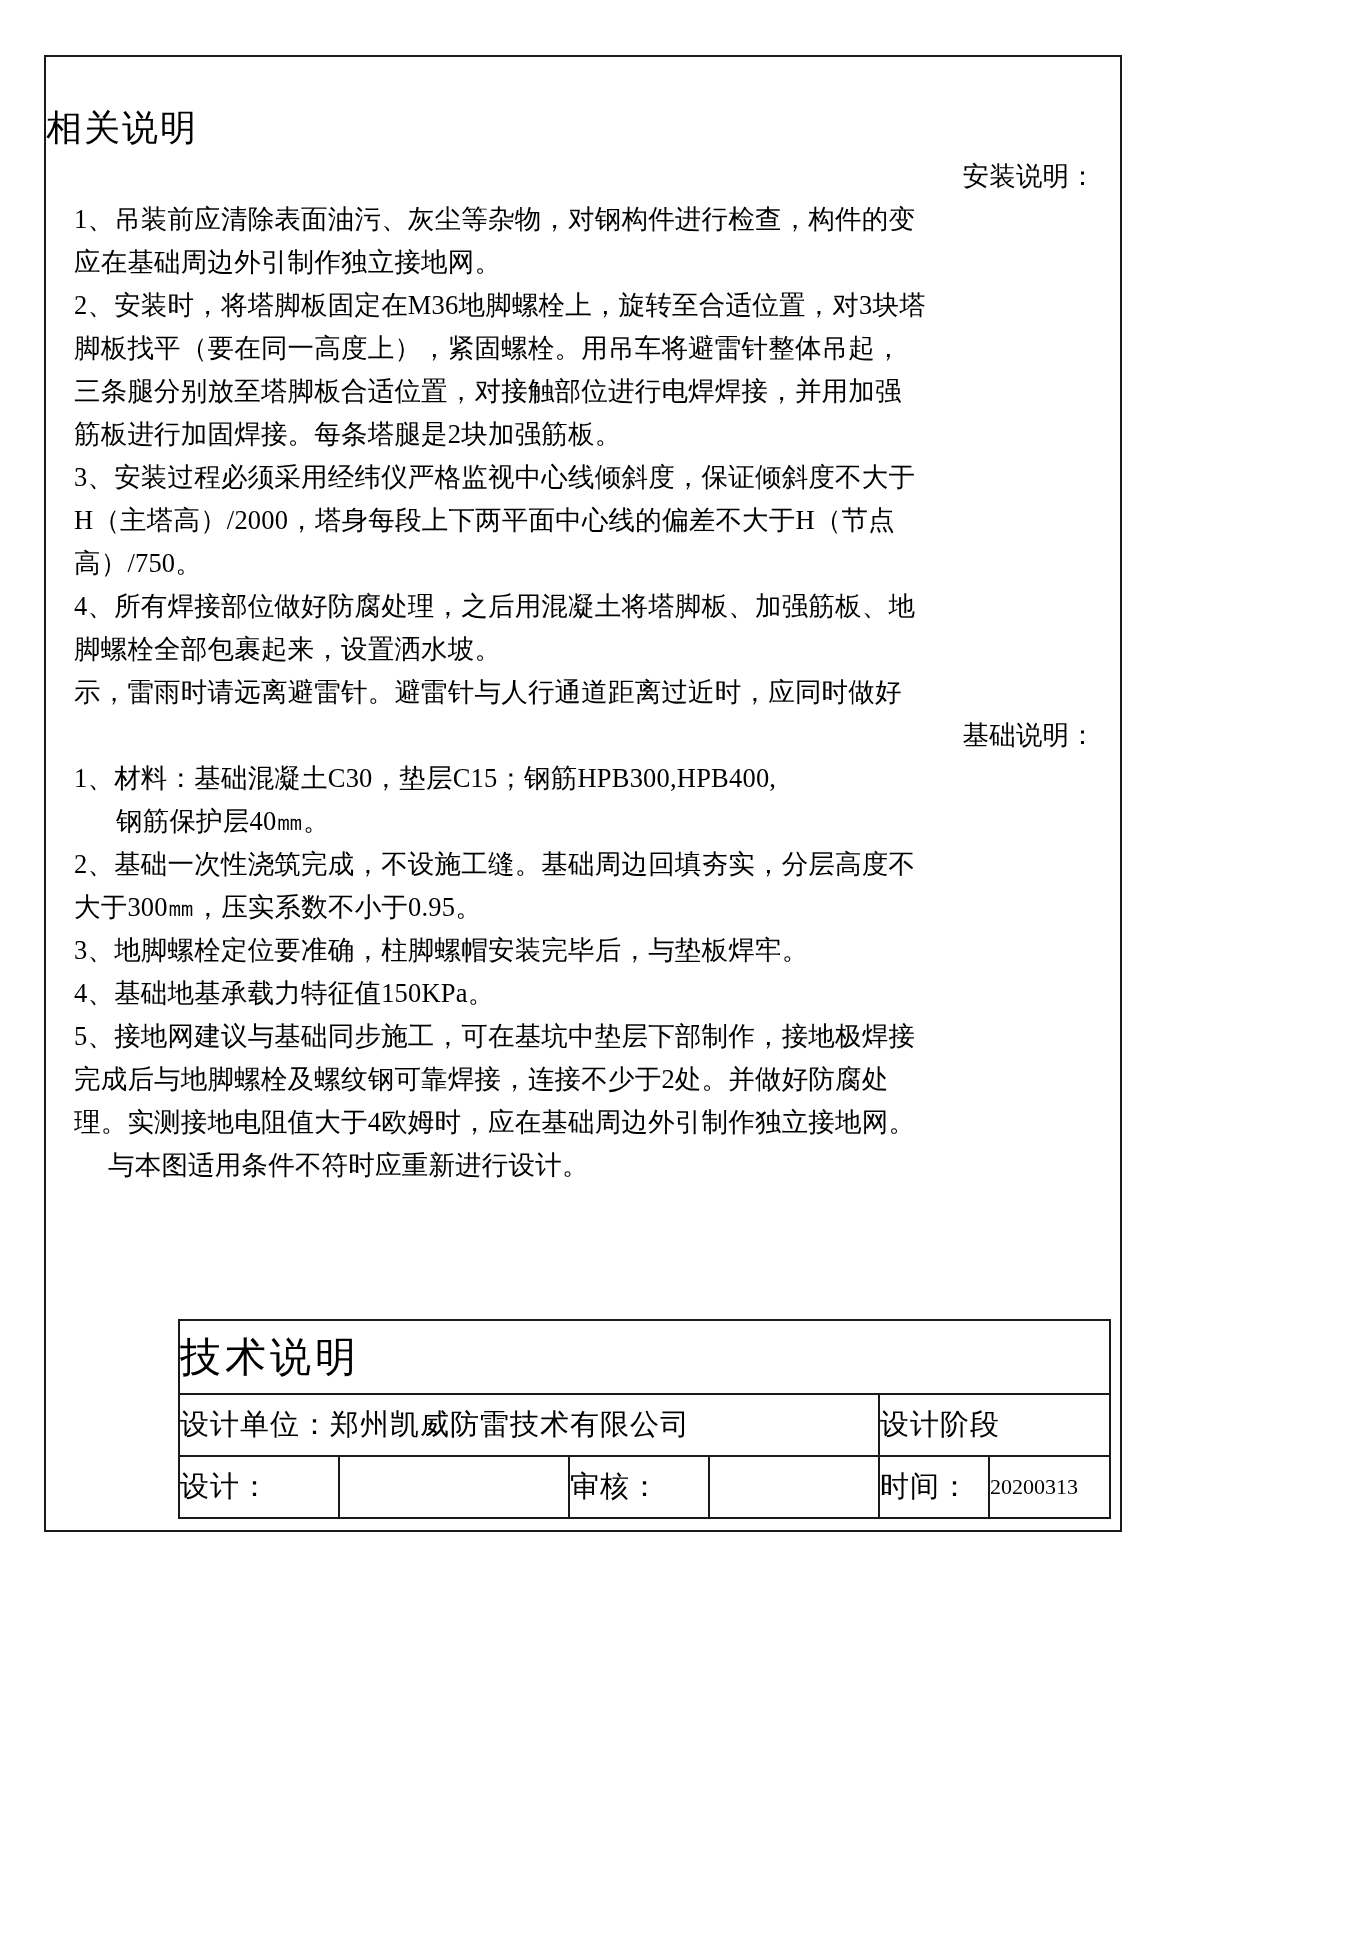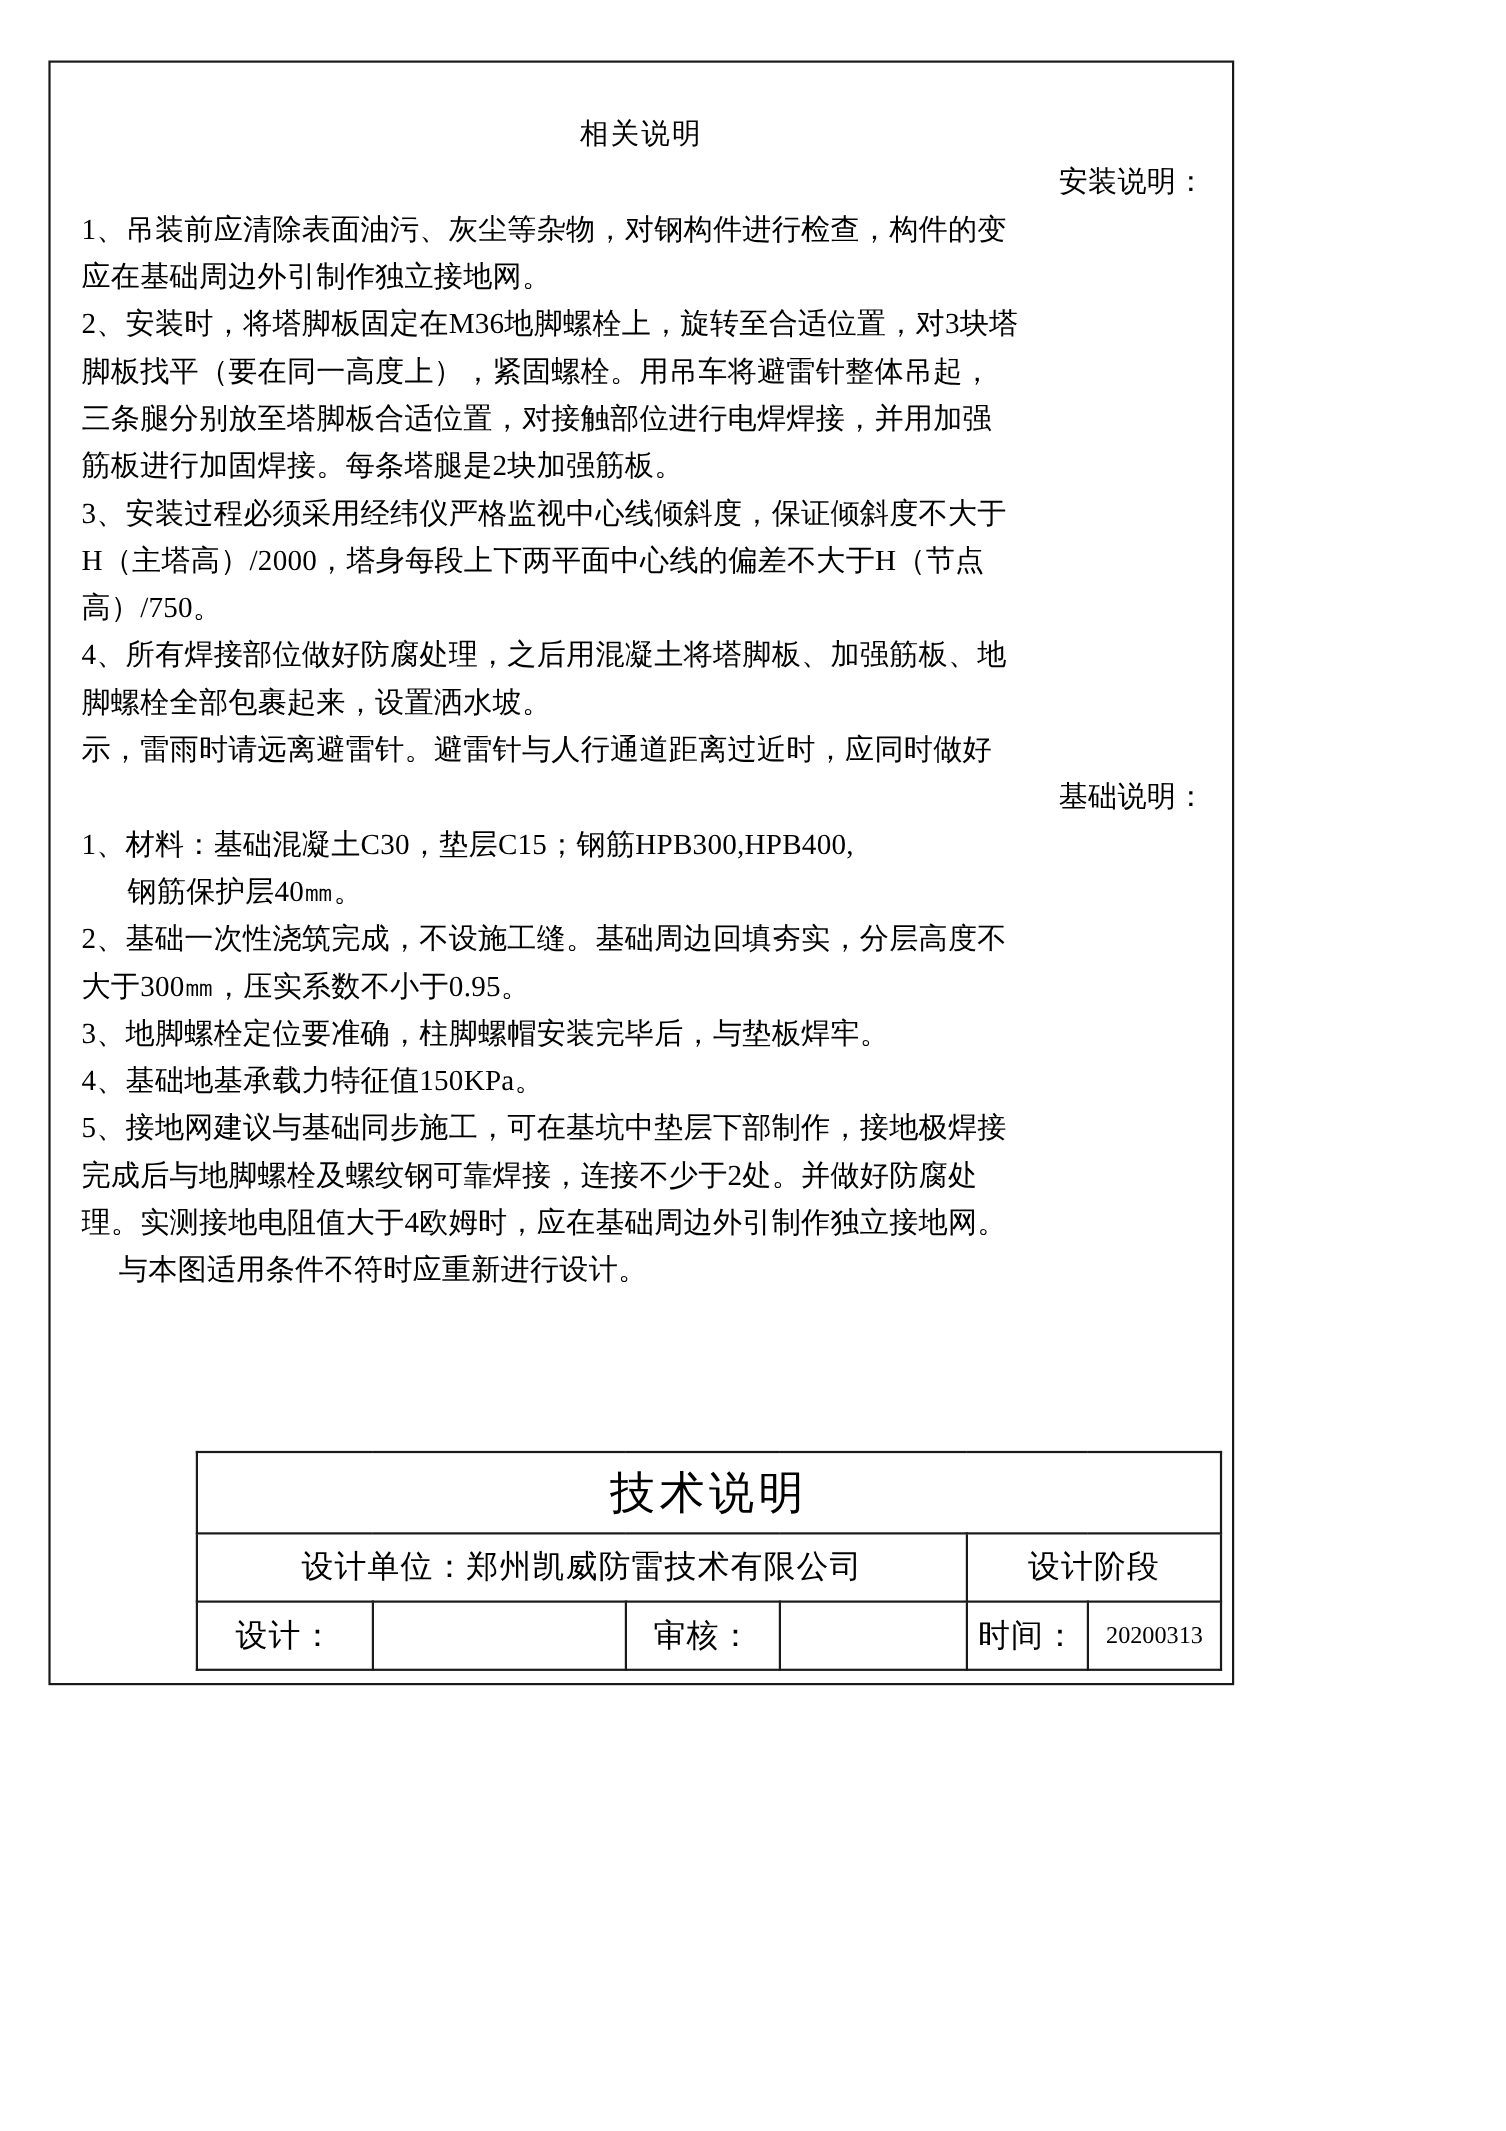--- a/index.html
+++ b/index.html
@@ -23,28 +23,27 @@
     left: 44px;
     top: 55px;
     width: 1078px;
     height: 1477px;
     border: 2px solid #1a1a1a;
     background: #ffffff;
   }
 
   
   .doc-title {
-    text-align: center;
-    font-size: 26px;
+    text-align: left;
+    font-size: 36px;
     line-height: 1.1;
     letter-spacing: 2px;
     margin-top: 52px;
     margin-bottom: 6px;
     font-weight: normal;
-    font-family: Liberation Mono, monospace;
   }
 
   
   .notes {
     padding: 0 24px 0 28px;
     font-size: 26.5px;
     line-height: 43px;
     letter-spacing: 0.2px;
   }
   .section-head {
@@ -71,21 +70,20 @@
   #titleblock {
     position: absolute;
     left: 132px;
     top: 1262px;
     width: 931px;
     border-collapse: collapse;
     table-layout: fixed;
   }
   #titleblock td {
     border: 2px solid #1a1a1a;
-    text-align: center;
     vertical-align: middle;
     font-family: "Liberation Serif", "DejaVu Serif", serif;
     padding: 0;
   }
   .tb-main {
     height: 74px;
     font-size: 41px;
     letter-spacing: 4px;
   }
   .tb-row2 {

